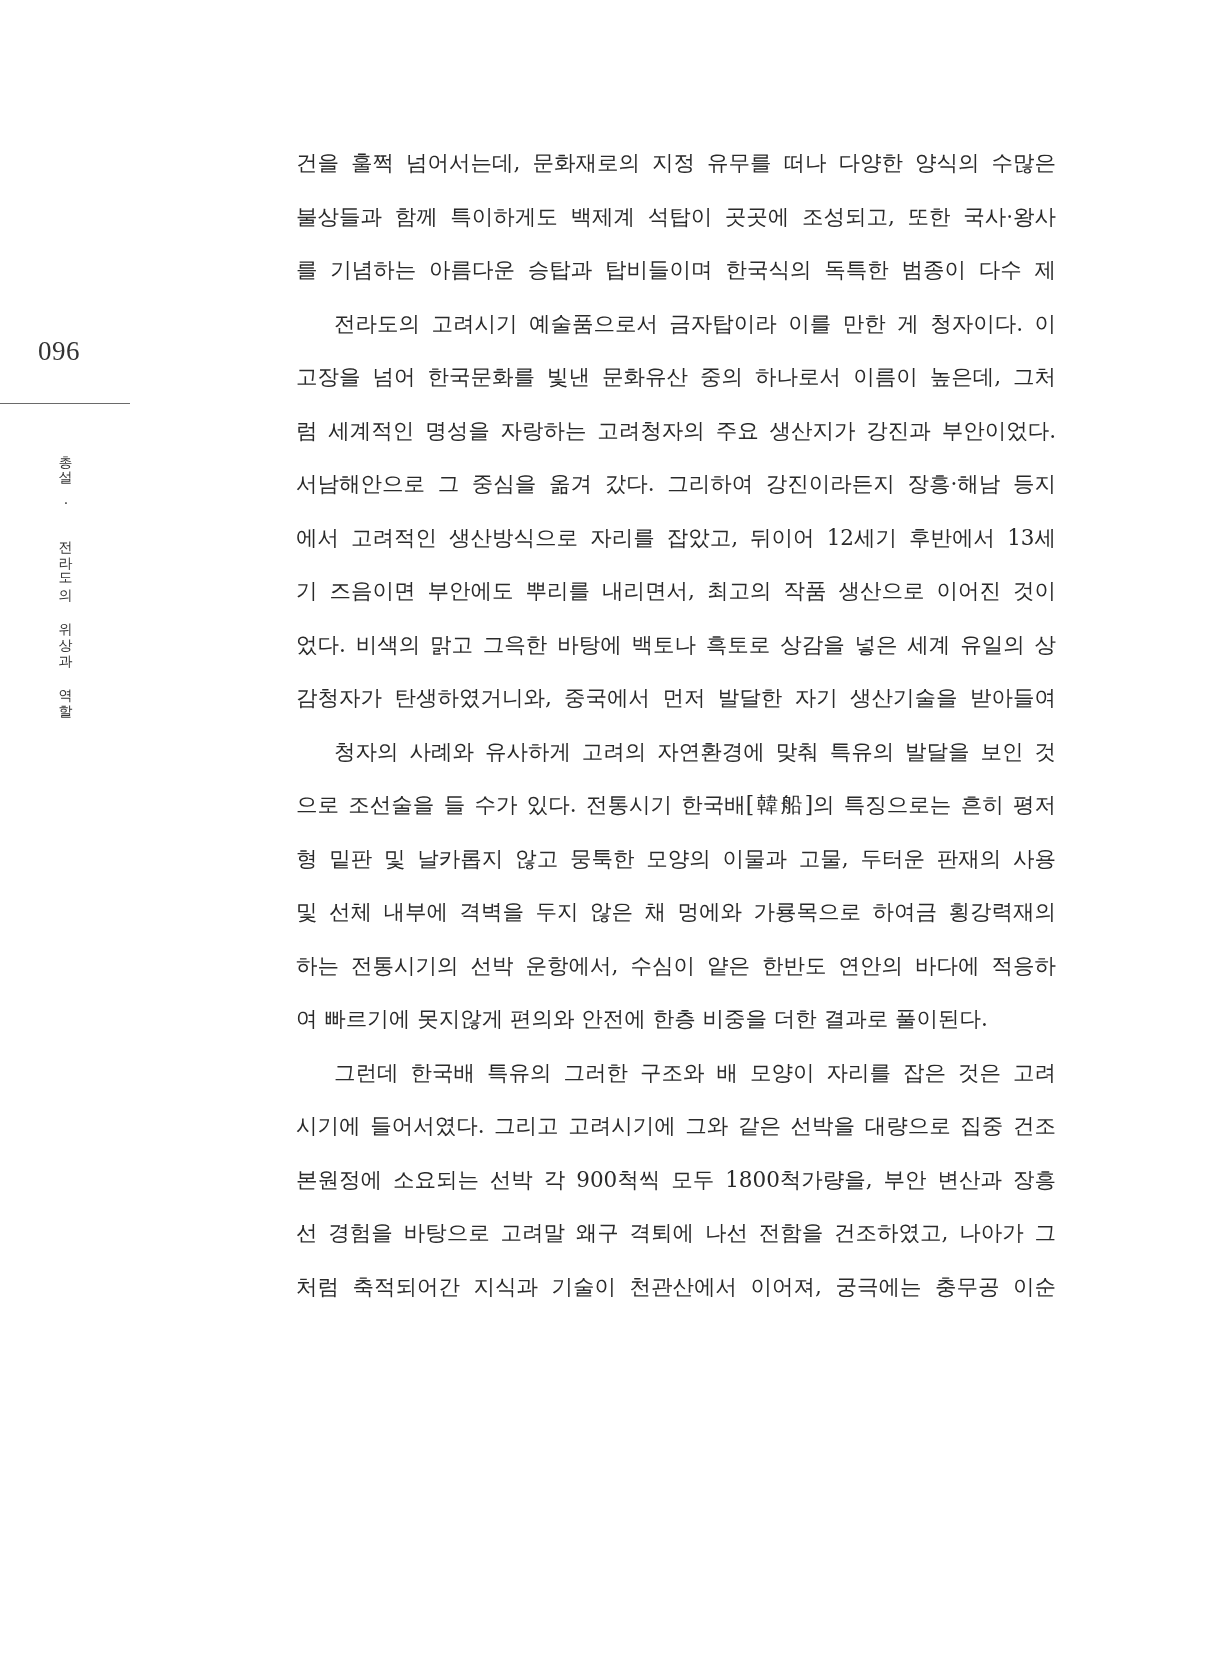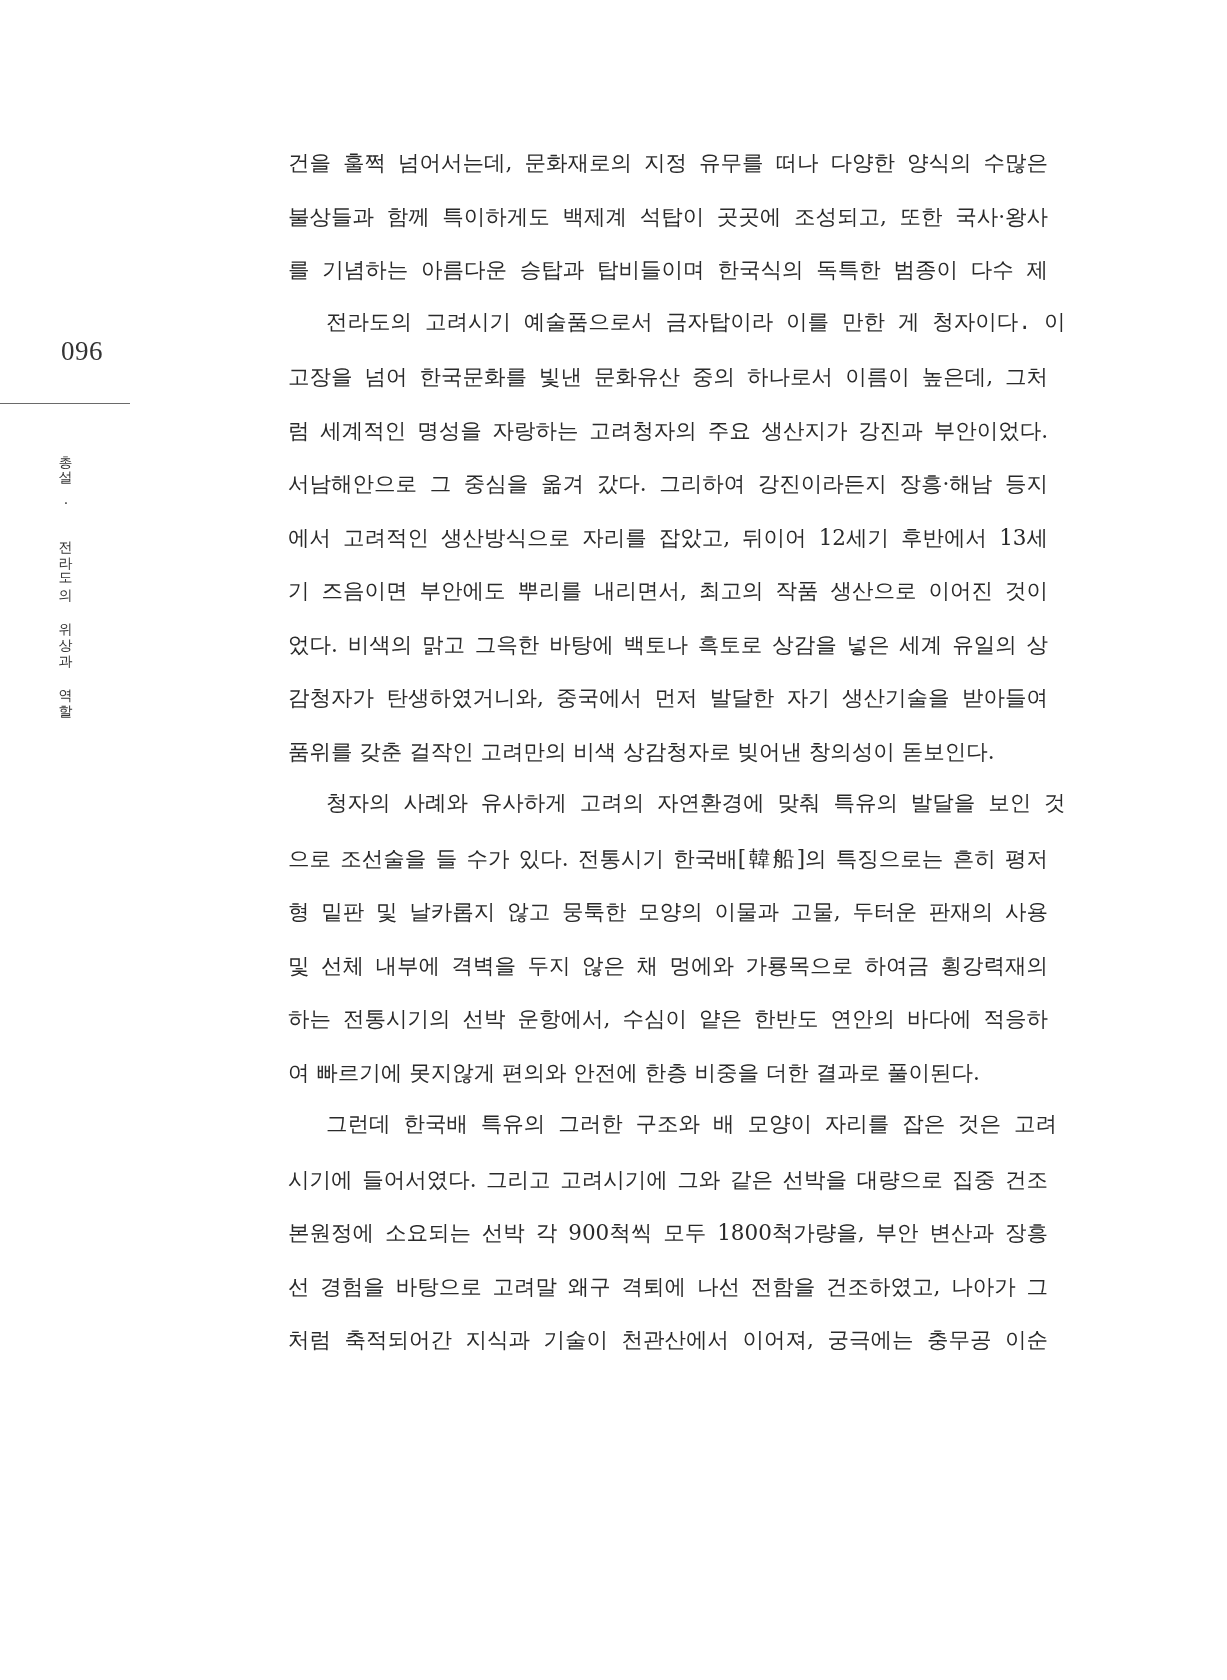--- a/index.html
+++ b/index.html
@@ -16,21 +16,20 @@
       font-family: "DejaVu Serif", "Liberation Serif", serif;
     }
     .page-number {
       position: absolute;
       left: 38px;
       top: 336px;
       font-size: 27px;
       font-family: "Liberation Serif", "DejaVu Serif", serif;
       color: #333;
       letter-spacing: 0.5px;
-      margin-left: 23px;
     }
     .divider {
       position: absolute;
       left: 0;
       top: 403px;
       width: 130px;
       height: 1px;
       background: #6a6a6a;
     }
     .running-head {
@@ -40,39 +39,38 @@
       writing-mode: vertical-rl;
       text-orientation: upright;
       font-size: 14px;
       line-height: 16px;
       letter-spacing: 2px;
       color: #333;
       font-family: "DejaVu Sans", "Liberation Sans", sans-serif;
     }
     .text-block {
       position: absolute;
-      left: 288px;
+      left: 296px;
       top: 136px;
       width: 760px;
     }
     .line {
       height: 53.5px;
       font-size: 21.5px;
       line-height: 53.5px;
       white-space: nowrap;
       text-align: justify;
       text-align-last: justify;
       color: #2a2a2a;
     }
     .line.last {
       text-align-last: left;
     }
     .line.indent {
       padding-left: 38px;
-      font-family: Liberation Mono, monospace;
     }
   </style>
 </head>
 <body>
 
 <div>
   <div class="page-number">096</div>
   <div class="divider"></div>
   <div class="running-head">총설 · 전라도의 위상과 역할</div>
 
@@ -81,21 +79,20 @@
       <div class="line">불상들과 함께 특이하게도 백제계 석탑이 곳곳에 조성되고, 또한 국사·왕사</div>
       <div class="line">를 기념하는 아름다운 승탑과 탑비들이며 한국식의 독특한 범종이 다수 제</div>
       <div class="line indent">전라도의 고려시기 예술품으로서 금자탑이라 이를 만한 게 청자이다. 이</div>
       <div class="line">고장을 넘어 한국문화를 빛낸 문화유산 중의 하나로서 이름이 높은데, 그처</div>
       <div class="line">럼 세계적인 명성을 자랑하는 고려청자의 주요 생산지가 강진과 부안이었다.</div>
       <div class="line">서남해안으로 그 중심을 옮겨 갔다. 그리하여 강진이라든지 장흥·해남 등지</div>
       <div class="line">에서 고려적인 생산방식으로 자리를 잡았고, 뒤이어 12세기 후반에서 13세</div>
       <div class="line">기 즈음이면 부안에도 뿌리를 내리면서, 최고의 작품 생산으로 이어진 것이</div>
       <div class="line">었다. 비색의 맑고 그윽한 바탕에 백토나 흑토로 상감을 넣은 세계 유일의 상</div>
       <div class="line">감청자가 탄생하였거니와, 중국에서 먼저 발달한 자기 생산기술을 받아들여</div>
-      <div class="line last">품위를 갖춘 걸작인 고려만의 비색 상감청자로 빚어낸 창의성이 돋보인다.</div>
       <div class="line indent">청자의 사례와 유사하게 고려의 자연환경에 맞춰 특유의 발달을 보인 것</div>
       <div class="line">으로 조선술을 들 수가 있다. 전통시기 한국배[韓船]의 특징으로는 흔히 평저</div>
       <div class="line">형 밑판 및 날카롭지 않고 뭉툭한 모양의 이물과 고물, 두터운 판재의 사용</div>
       <div class="line">및 선체 내부에 격벽을 두지 않은 채 멍에와 가룡목으로 하여금 횡강력재의</div>
       <div class="line">하는 전통시기의 선박 운항에서, 수심이 얕은 한반도 연안의 바다에 적응하</div>
       <div class="line last">여 빠르기에 못지않게 편의와 안전에 한층 비중을 더한 결과로 풀이된다.</div>
       <div class="line indent">그런데 한국배 특유의 그러한 구조와 배 모양이 자리를 잡은 것은 고려</div>
       <div class="line">시기에 들어서였다. 그리고 고려시기에 그와 같은 선박을 대량으로 집중 건조</div>
       <div class="line">본원정에 소요되는 선박 각 900척씩 모두 1800척가량을, 부안 변산과 장흥</div>
       <div class="line">선 경험을 바탕으로 고려말 왜구 격퇴에 나선 전함을 건조하였고, 나아가 그</div>

